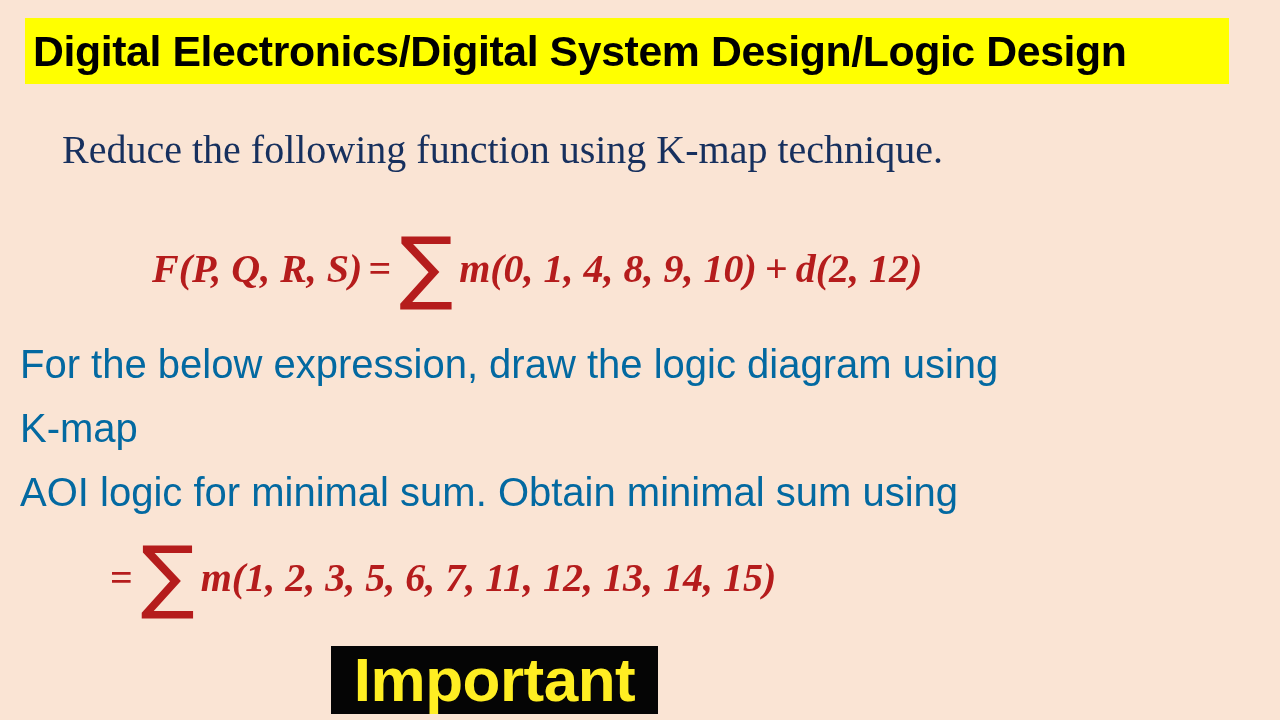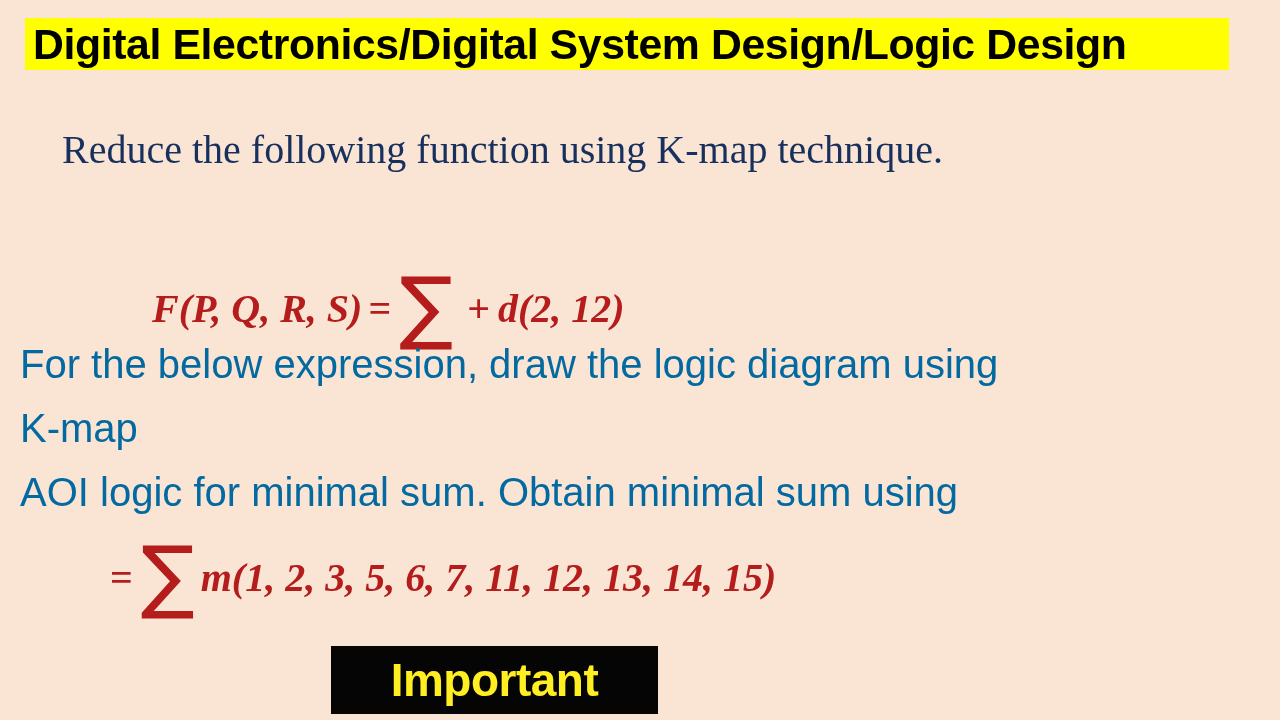--- a/index.html
+++ b/index.html
@@ -23,21 +23,21 @@
     height: 720px;
     background: #fae4d4;
   }
 
   
   .title-banner {
     position: absolute;
     left: 25px;
     top: 18px;
     width: 1204px;
-    height: 52px;
+    height: 66px;
     background: #ffff00;
     display: flex;
     align-items: center;
     overflow: hidden;
   }
   .title-text {
     color: #000000;
     font-family: "Liberation Sans", sans-serif;
     font-weight: bold;
     font-size: 43px;
@@ -98,21 +98,20 @@
   .plus {
     font-style: normal;
     font-weight: bold;
     padding: 0 8px;
   }
 
   #formula-1 {
     left: 152px;
     top: 228px;
     height: 80px;
-    margin-top: 40px;
   }
   #formula-2 {
     left: 104px;
     top: 537px;
     height: 80px;
   }
 
   
   .para-block {
     position: absolute;
@@ -138,41 +137,42 @@
     background: #050505;
     display: flex;
     align-items: center;
     justify-content: center;
     overflow: hidden;
   }
   .important-text {
     color: #ffee22;
     font-family: "Liberation Sans", sans-serif;
     font-weight: bold;
-    font-size: 46px;
+    font-size: 62px;
     line-height: 1;
     white-space: nowrap;
     letter-spacing: -0.5px;
   }
 </style>
 </head>
 <body>
 
 <div id="slide">
 
   <div class="title-banner">
     <div class="title-text">Digital Electronics/Digital System Design/Logic Design</div>
   </div>
 
   <div class="question-line">Reduce the following function using K-map technique.</div>
 
   <div class="formula" id="formula-1">
     <span class="lhs">F(P, Q, R, S)</span>
     <span class="eq">=</span>
     <span class="sigma">∑</span>
+    <span class="rhs">m(0, 1, 4, 8, 9, 10)</span>
     <span class="plus">+</span>
     <span class="rhs">d(2, 12)</span>
   </div>
 
   <div class="para-block">
     <div class="para-line">For the below expression, draw the logic diagram using</div>
     <div class="para-line">K-map</div>
     <div class="para-line">AOI logic for minimal sum. Obtain minimal sum using</div>
   </div>
 

